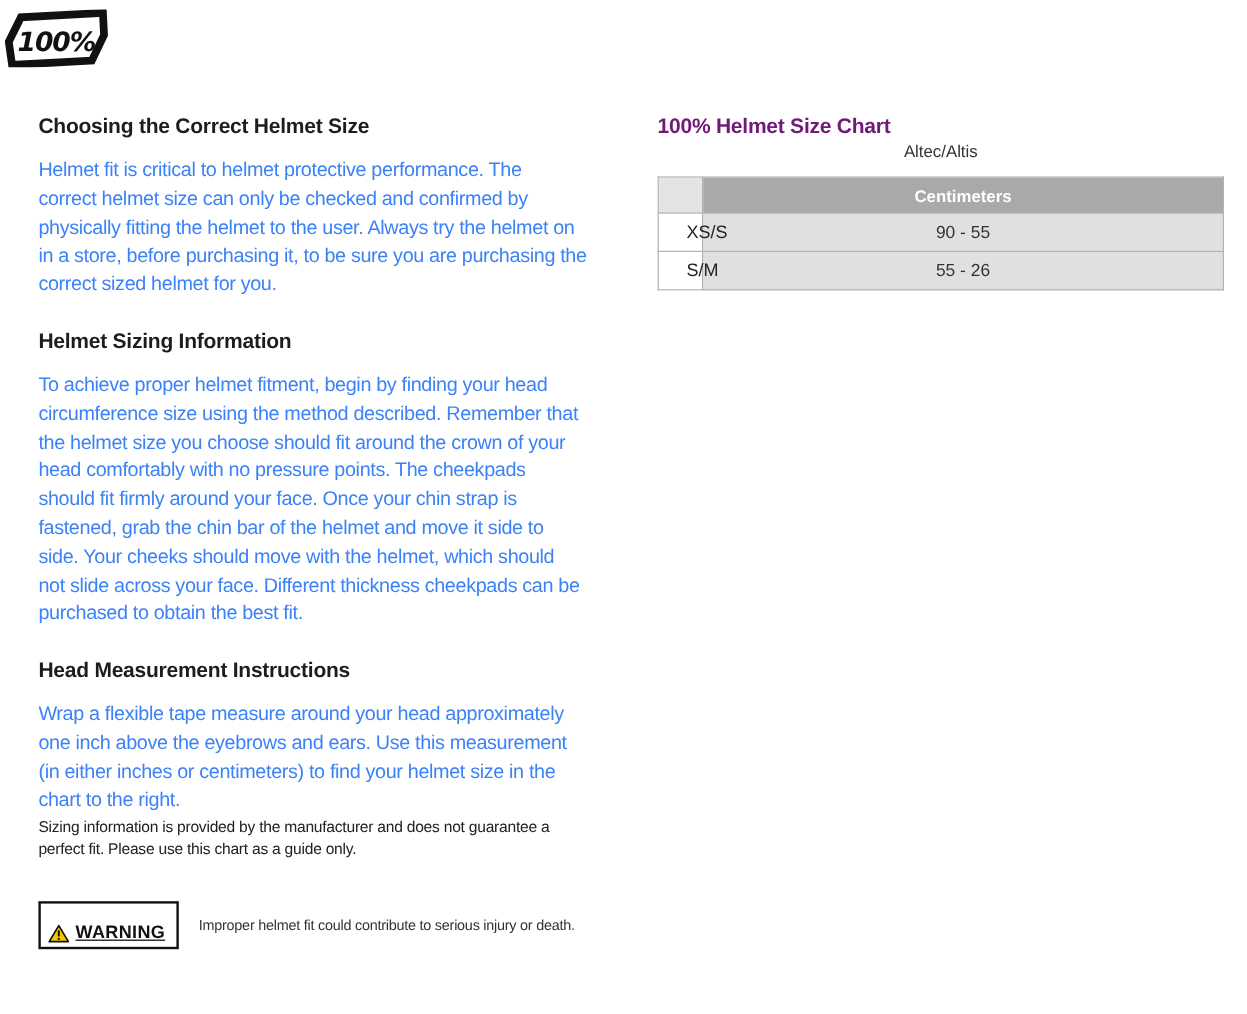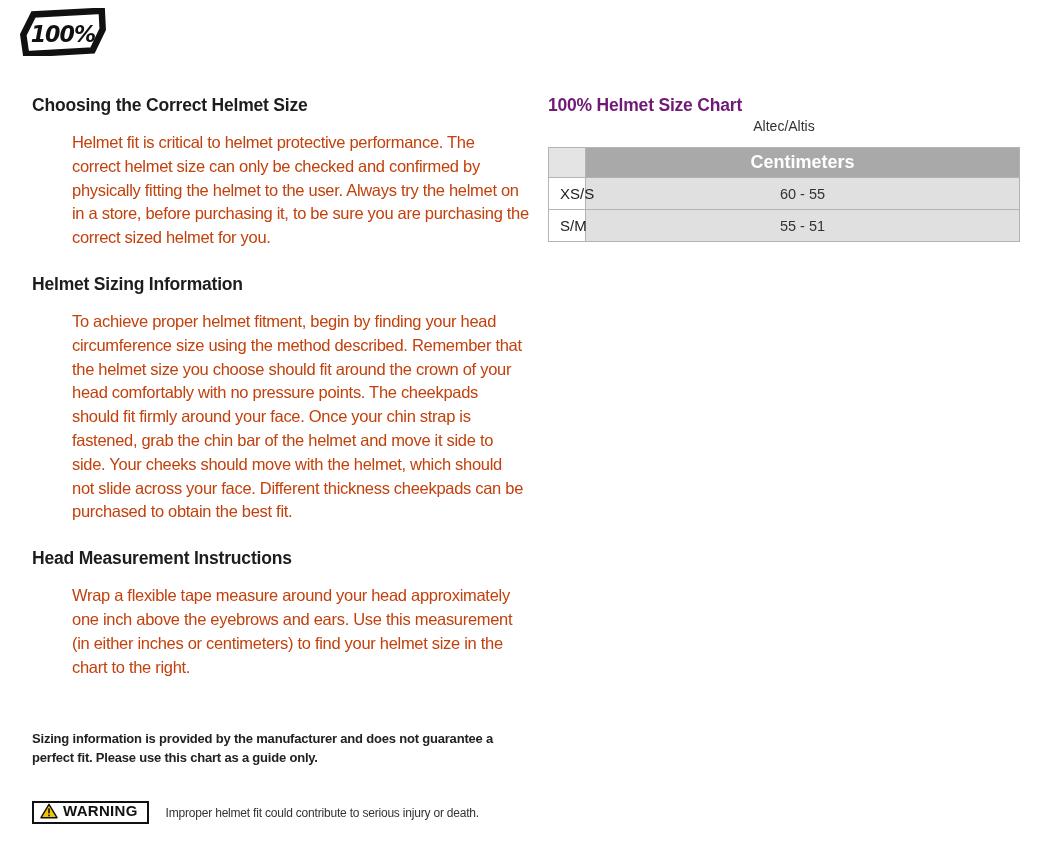--- a/index.html
+++ b/index.html
@@ -5,21 +5,21 @@
   * { box-sizing: border-box; margin: 0; padding: 0; }
   html, body { background: #ffffff; }
   .page {
     position: relative;
     width: 1039px;
     height: 845px;
     background: #ffffff;
     font-family: "Liberation Sans", sans-serif;
     overflow: hidden;
   }
-  .logo-wrap { position: absolute; top: 8px; left: 20px; text-align: right; }
+  .logo-wrap { position: absolute; top: 8px; left: 4px; text-align: right; }
   .main {
     position: absolute;
     top: 95px;
     left: 32px;
     right: 19px;
     display: flex;
   }
   .col-left { width: 505px; flex: none; }
   .col-right { margin-left: 11px; flex: 1; min-width: 0; }
 
@@ -28,48 +28,47 @@
     line-height: 21px;
     font-weight: 700;
     color: #1d1d1d;
     letter-spacing: -0.2px;
     margin: 0 0 15px 0;
   }
   .section + .section .section-heading { margin-top: 24px; }
   .section-body {
     font-size: 16.5px;
     line-height: 23.8px;
-    color: #c2410c;
+    color: #3b82f6;
     letter-spacing: -0.3px;
     white-space: pre-line;
-    margin-left: 40px;
   }
 
   .disclaimer {
-    margin-top: 50px;
     font-size: 13px;
     line-height: 19px;
-    font-weight: 700;
+    font-weight: 400;
     color: #222222;
     letter-spacing: -0.2px;
     white-space: pre-line;
   }
 
   .warning-row {
     margin-top: 34px;
     display: flex;
     align-items: center;
   }
   .warning-badge {
     display: inline-flex;
     align-items: flex-start;
     gap: 5px;
     border: 2px solid #111111;
-    padding: 0 9px 3px 6px;
+    padding: 17px 9px 3px 6px;
     background: #ffffff;
+    text-decoration: underline;
   }
   .warning-label {
     font-size: 15px;
     font-weight: 800;
     letter-spacing: 0.3px;
     color: #111111;
     line-height: 16px;
   }
   .warning-text {
     margin-left: 17px;
@@ -103,30 +102,30 @@
   }
   .col-size { width: 37px; }
   th.corner-cell {
     background: #e4e4e4;
     height: 30px;
   }
   th.unit-header {
     background: #a9a9a9;
     color: #ffffff;
     font-weight: 700;
-    font-size: 18px;
+    font-size: 14px;
     text-align: center;
     height: 30px;
   }
   td.size-label-cell {
     background: #ffffff;
     color: #222222;
     font-size: 15px;
     text-align: left;
-    padding-left: 11px;
+    padding-left: 23px;
     height: 32px;
   }
   td.size-value-cell {
     background: #e0e0e0;
     color: #333333;
     font-size: 14.5px;
     text-align: center;
     height: 32px;
   }
 </style>
@@ -204,24 +203,24 @@
           </colgroup>
         <thead>
           <tr>
             <th class="corner-cell"></th>
             <th class="unit-header">Centimeters</th>
           </tr>
         </thead>
         <tbody>
           <tr>
             <td class="size-label-cell">XS/S</td>
-            <td class="size-value-cell">60 - 55</td>
+            <td class="size-value-cell">90 - 55</td>
           </tr>
           <tr>
             <td class="size-label-cell">S/M</td>
-            <td class="size-value-cell">55 - 51</td>
+            <td class="size-value-cell">55 - 26</td>
           </tr>
         </tbody>
       </table>
     </div>
 
   </div>
 </div>
 
 </body></html>

